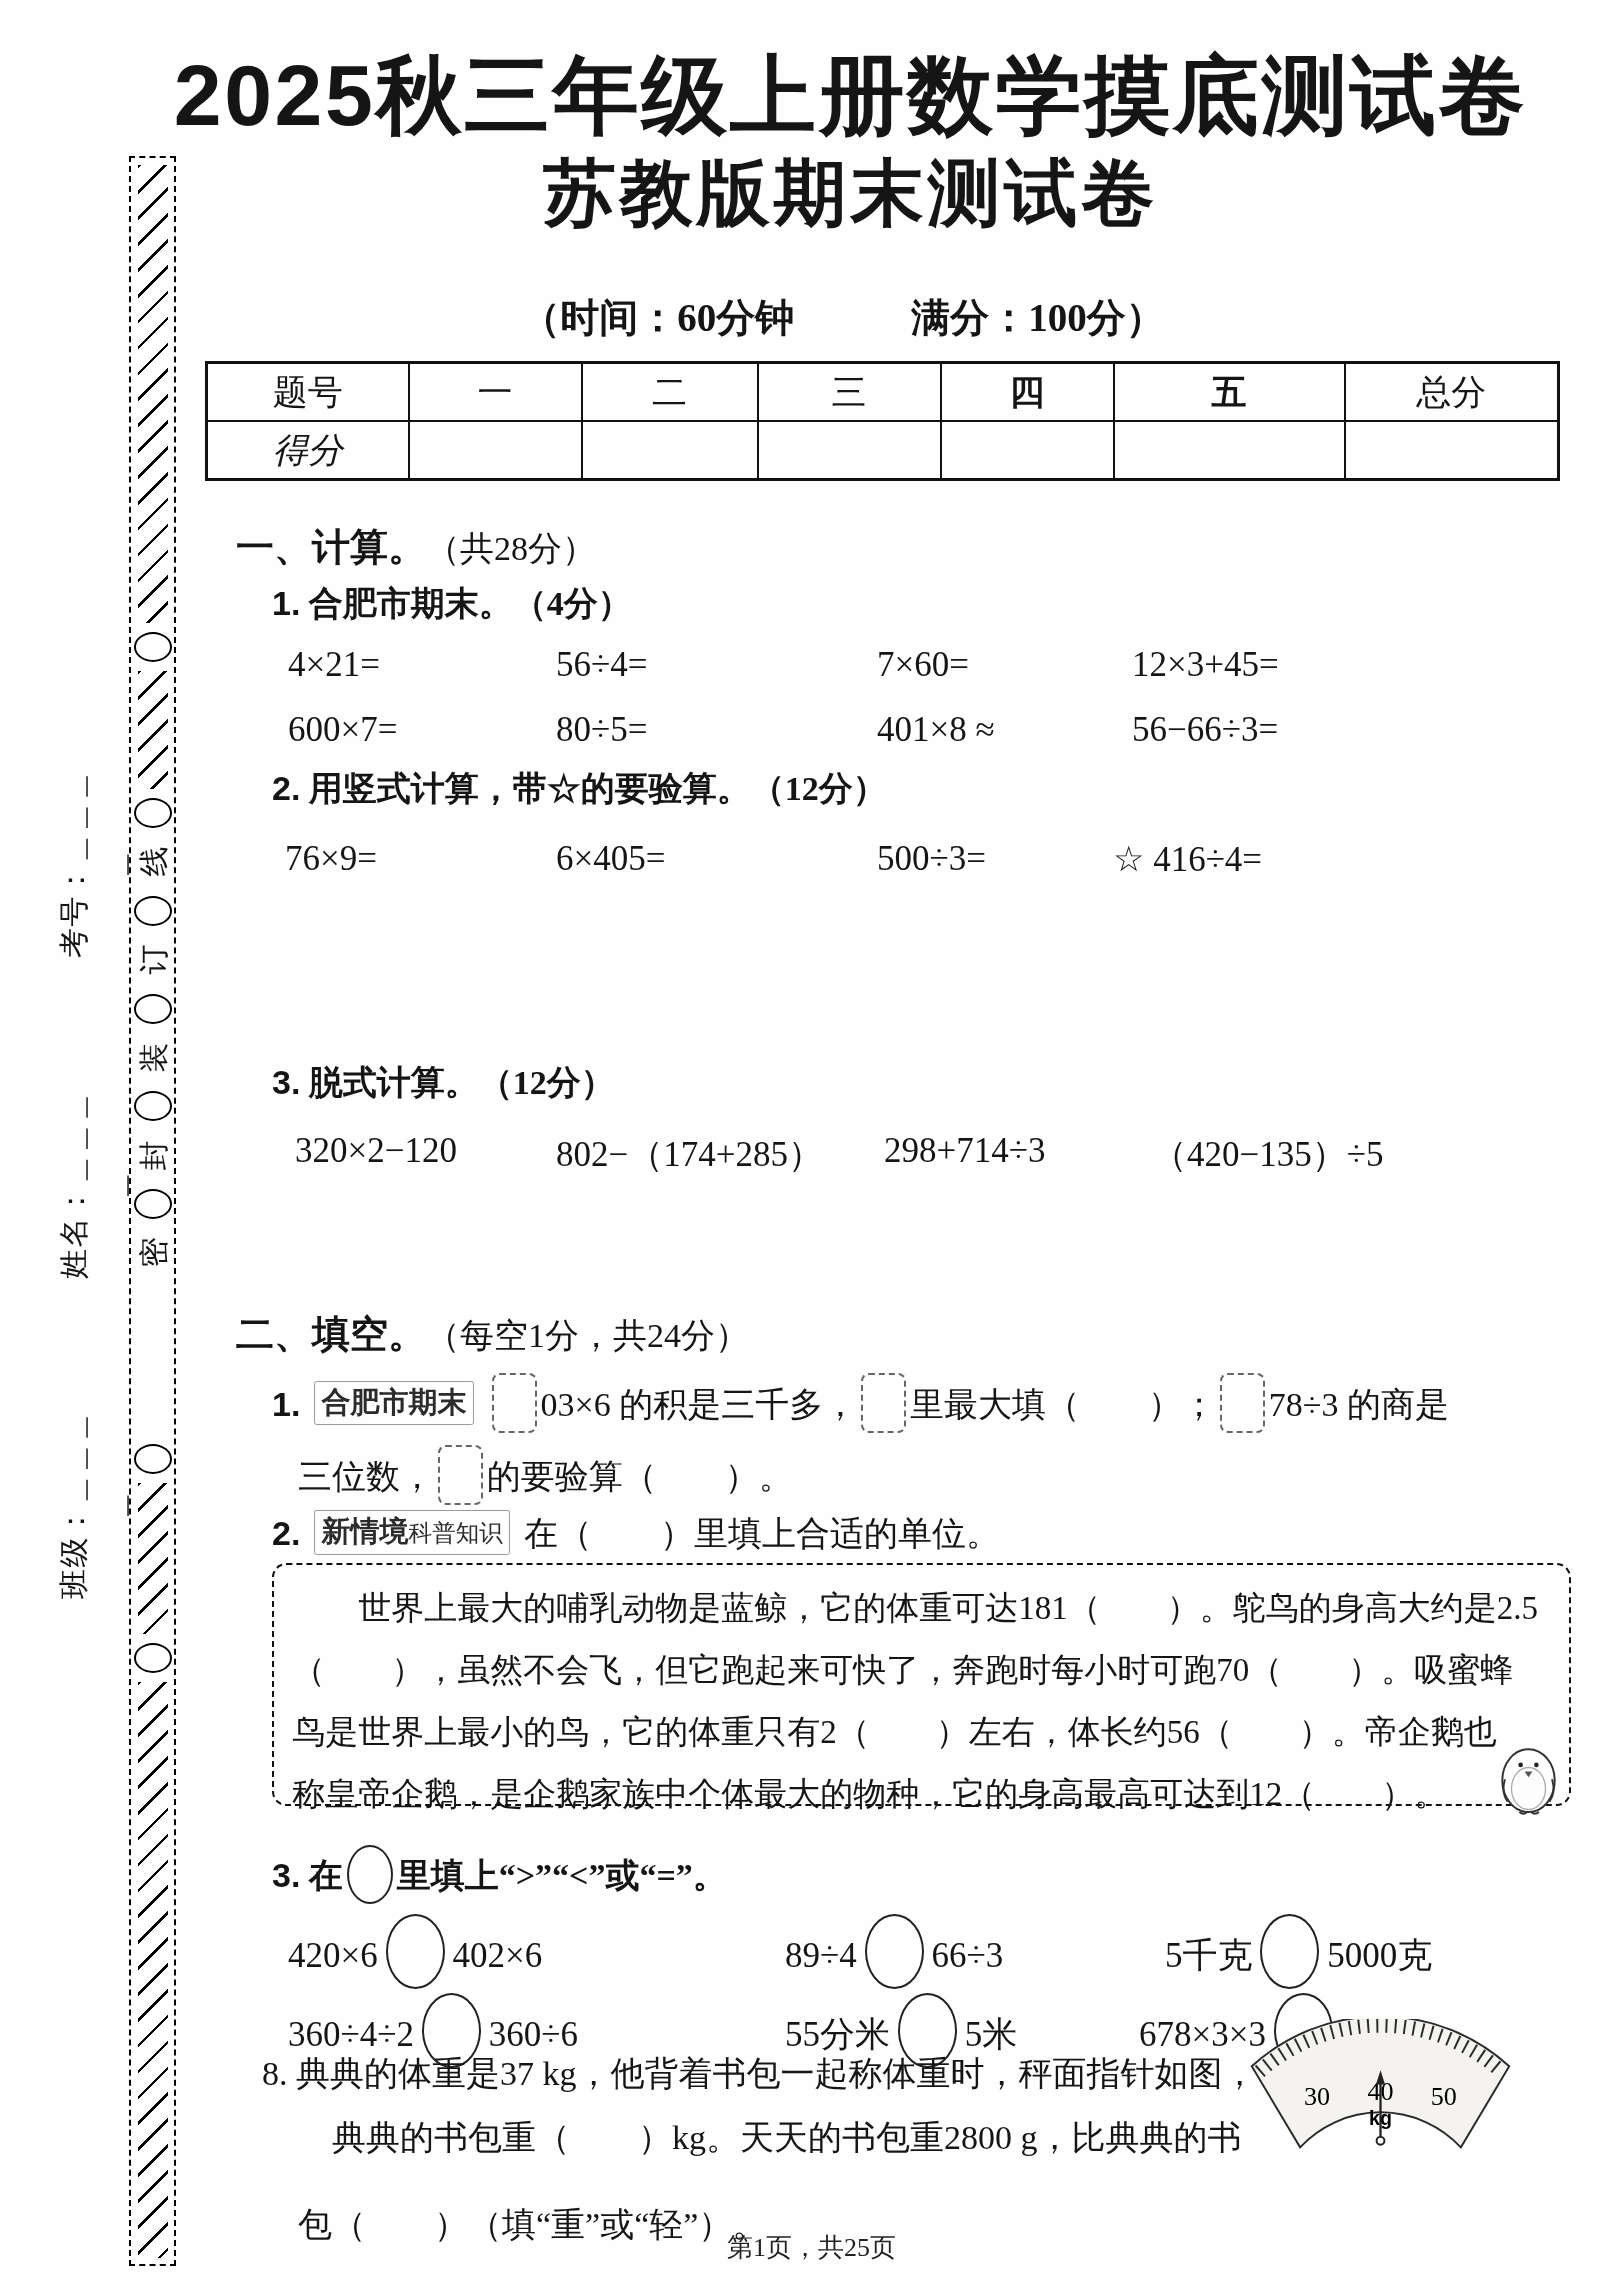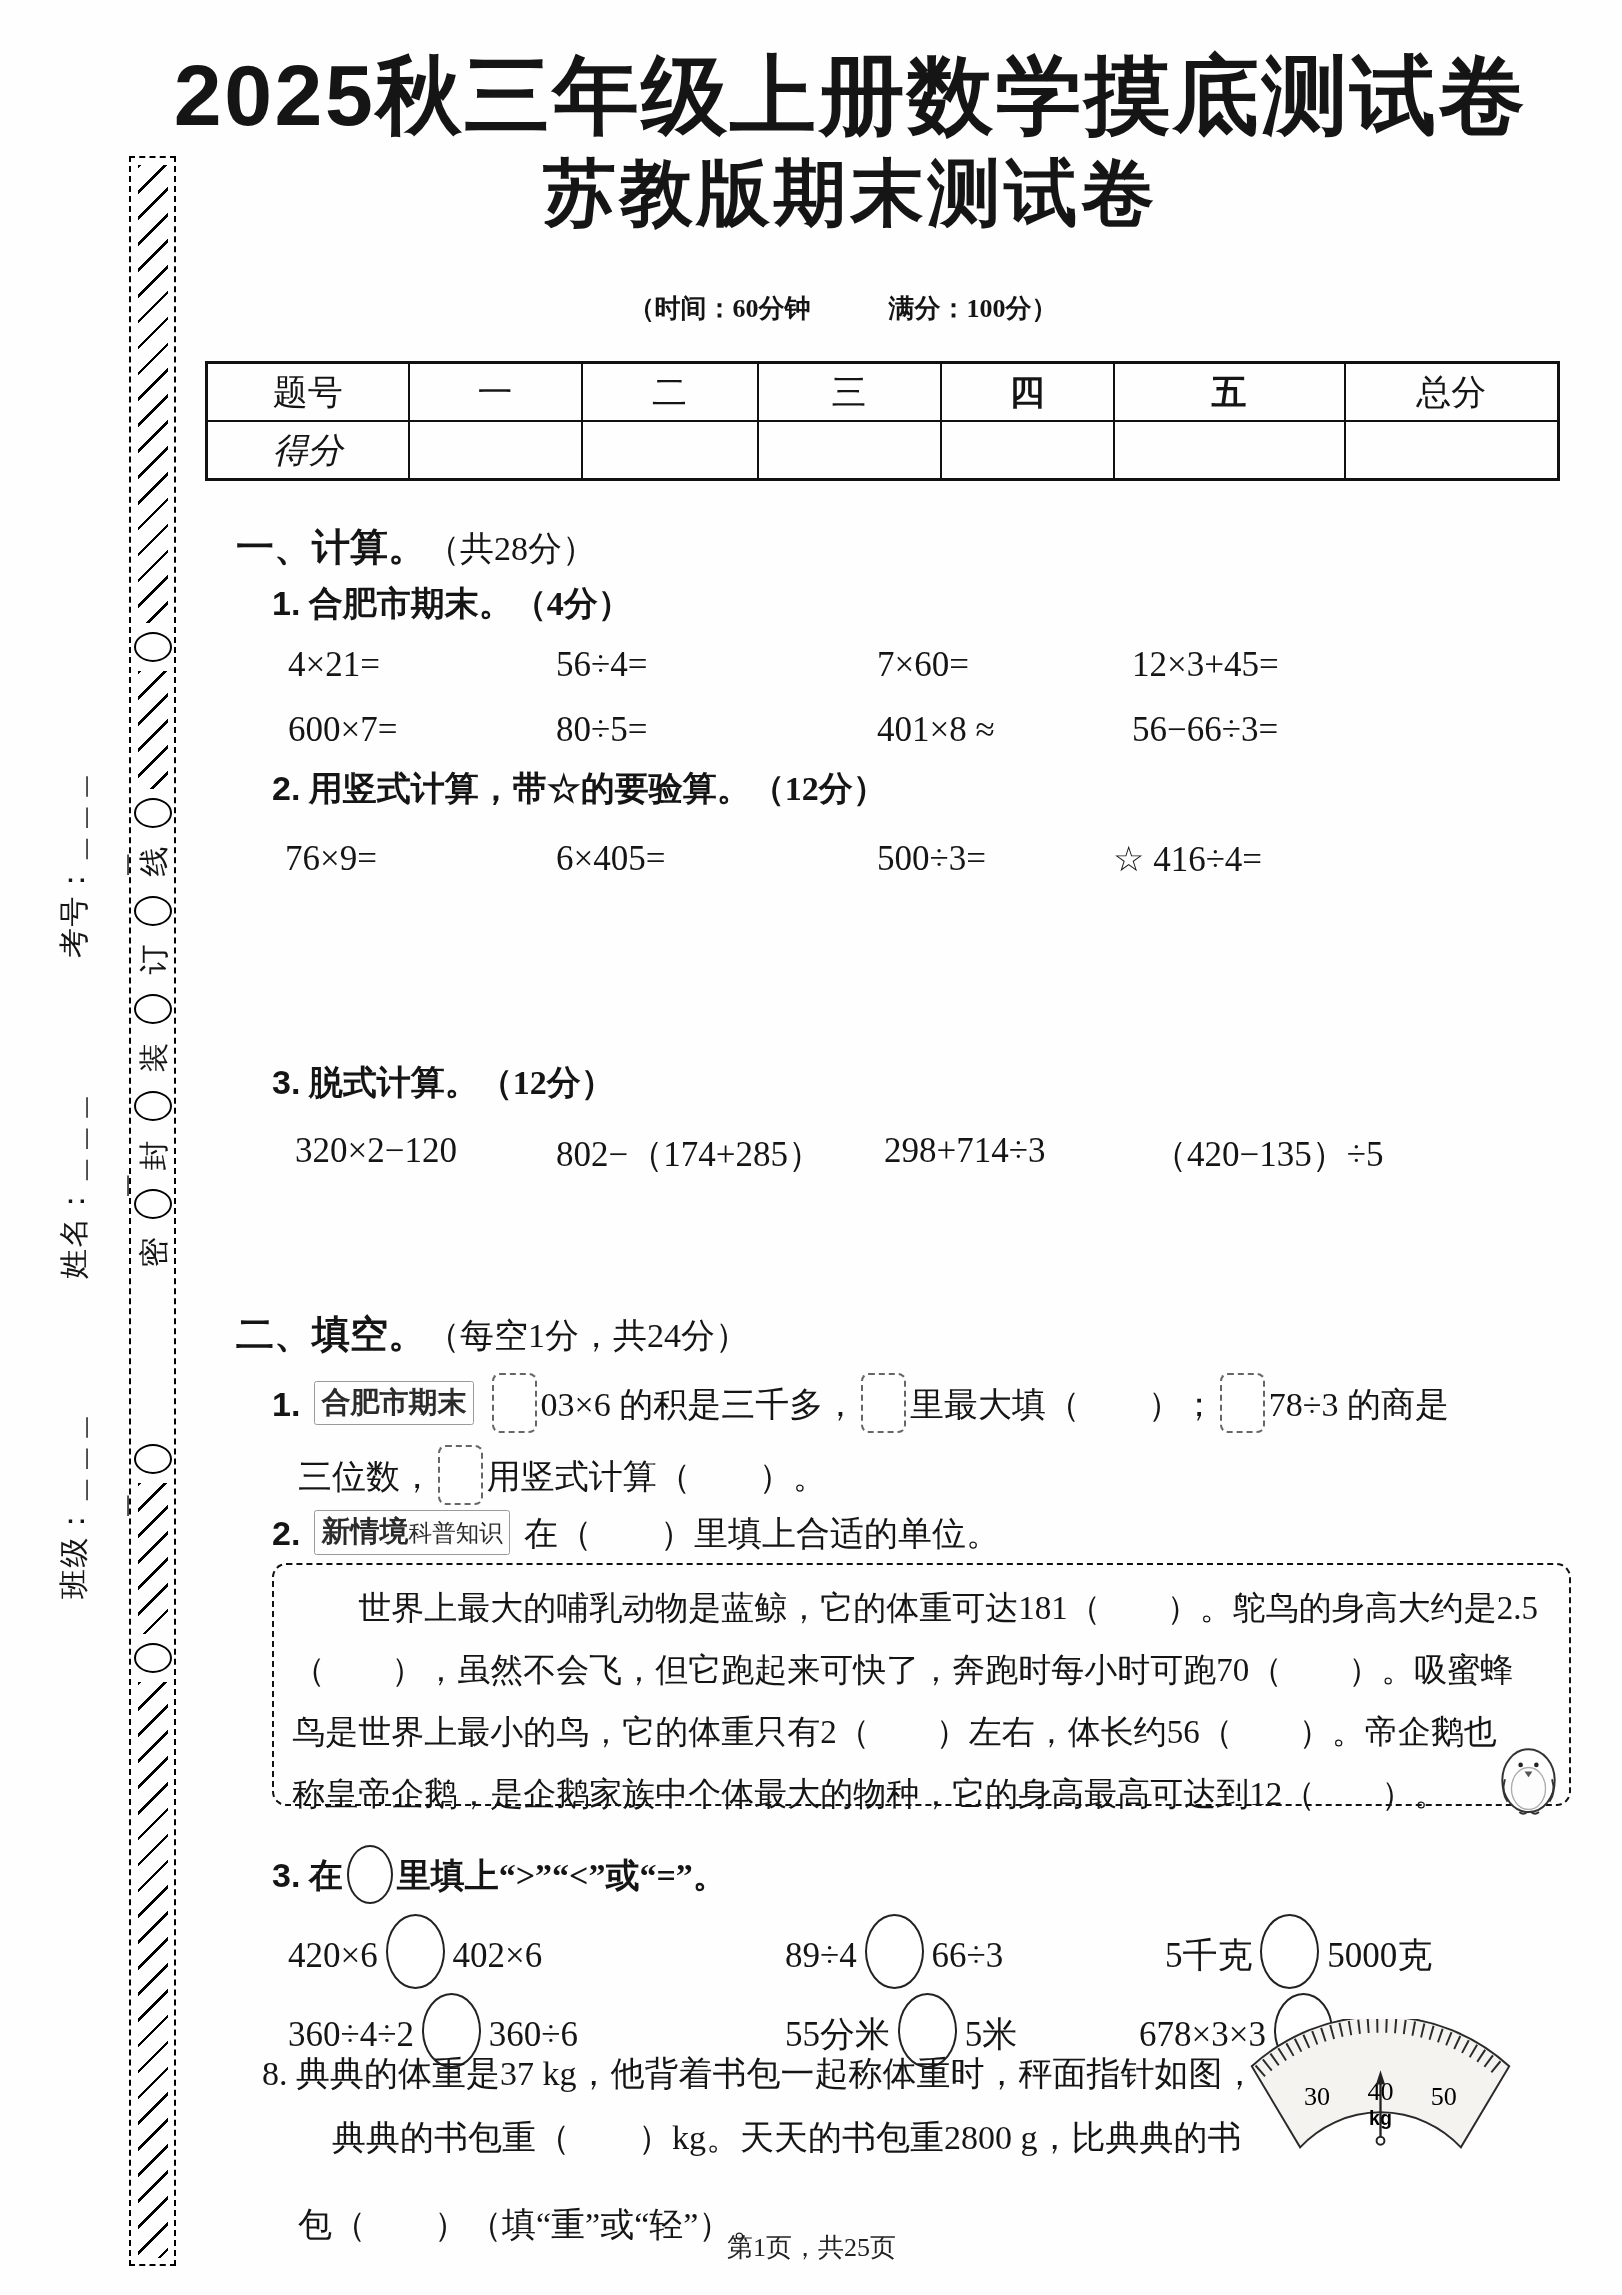--- a/index.html
+++ b/index.html
@@ -17,21 +17,21 @@
   .hatch{width:30px;background:repeating-linear-gradient(135deg,#000 0 2.6px,transparent 2.6px 18.3px);}
   .seal-oval{flex:0 0 auto;width:34px;height:26px;border:2px solid #000;border-radius:50%;
              margin:9.2px 0;background:#fff;}
   .seal-char{flex:0 0 auto;font-size:30px;line-height:39px;transform:rotate(-90deg);margin:5.2px 0;}
 
   
   .title1{left:157px;right:79px;text-align:center;top:38px;font-size:86px;font-weight:900;
           font-family:"Liberation Sans","DejaVu Sans",sans-serif;letter-spacing:2.6px;}
   .title2{left:157px;right:79px;text-align:center;top:145px;font-size:73px;font-weight:900;
           font-family:"Liberation Sans","DejaVu Sans",sans-serif;letter-spacing:3.9px;}
-  .subtitle{left:157px;right:94px;text-align:center;top:291px;font-size:26px;font-weight:bold;}
+  .subtitle{left:157px;right:94px;text-align:center;top:291px;font-size:39px;font-weight:bold;}
 
   
   table.score{position:absolute;left:205px;top:361px;width:1352px;height:120px;
               border-collapse:collapse;table-layout:fixed;}
   table.score td{border:2px solid #111;text-align:center;font-size:35px;}
   table.score tr:first-child td{border-top:3.9px solid #111;}
   table.score tr:last-child td{border-bottom:3.9px solid #111;font-style:italic;}
   table.score td:first-child{border-left:3.9px solid #111;}
   table.score td:last-child{border-right:3.9px solid #111;}
   td.big-num{font-size:42px;font-weight:900;font-family:"Liberation Sans","DejaVu Sans",sans-serif;}
@@ -175,21 +175,21 @@
   <div class="body-line" style="left:236px;top:1309px;">
     <span class="h-sec">二、填空。</span><span class="h-note">（每空1分，共24分）</span>
   </div>
 
   <div class="body-line" style="left:272px;top:1373px;">
     <span class="q-num">1.</span>
     <span class="tag">合肥市期末</span>
     <span class="blank-box"></span><span>03×6 的积是三千多，</span><span class="blank-box"></span><span>里最大填（　　）；</span><span class="blank-box"></span><span>78÷3 的商是</span>
   </div>
   <div class="body-line" style="left:298px;top:1445px;">
-    <span>三位数，</span><span class="blank-box"></span><span>用竖式计算（　　）。</span>
+    <span>三位数，</span><span class="blank-box"></span><span>的要验算（　　）。</span>
   </div>
 
   <div class="body-line" style="left:272px;top:1510px;">
     <span class="q-num">2.</span>
     <span class="tag"><span>新情境</span><span class="sub">科普知识</span></span>
     <span>在（　　）里填上合适的单位。</span>
   </div>
 
   <div class="dash-box">
     <div class="pline indent">世界上最大的哺乳动物是蓝鲸，它的体重可达181（　　）。鸵鸟的身高大约是2.5</div>

